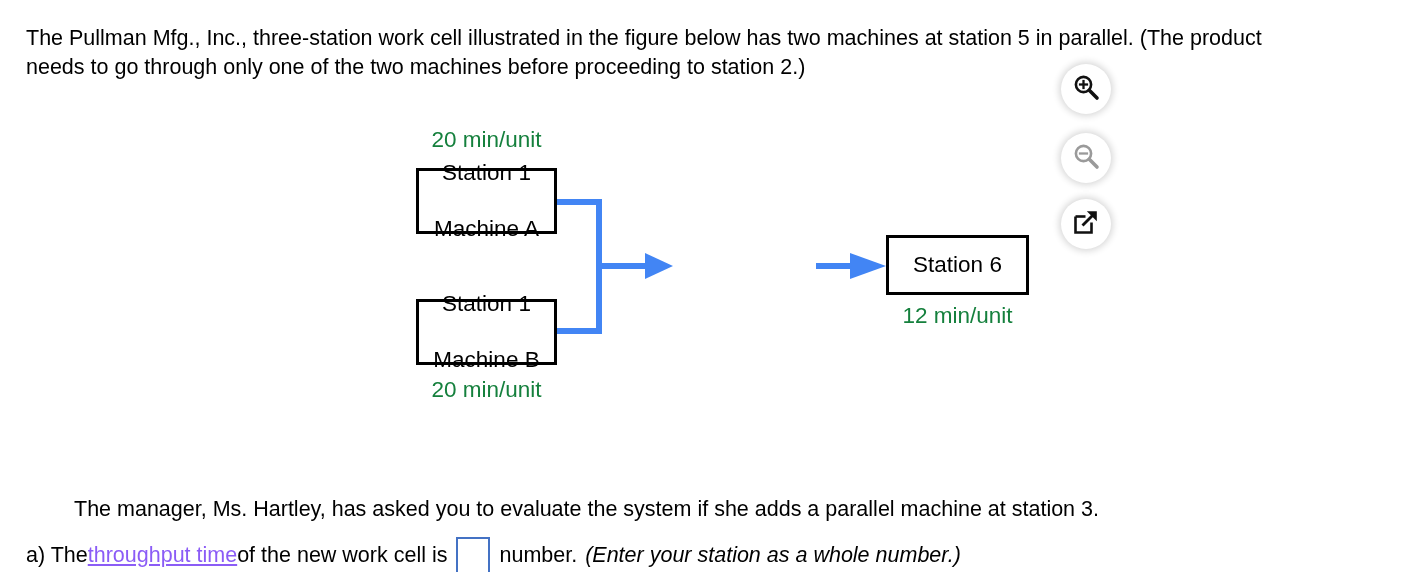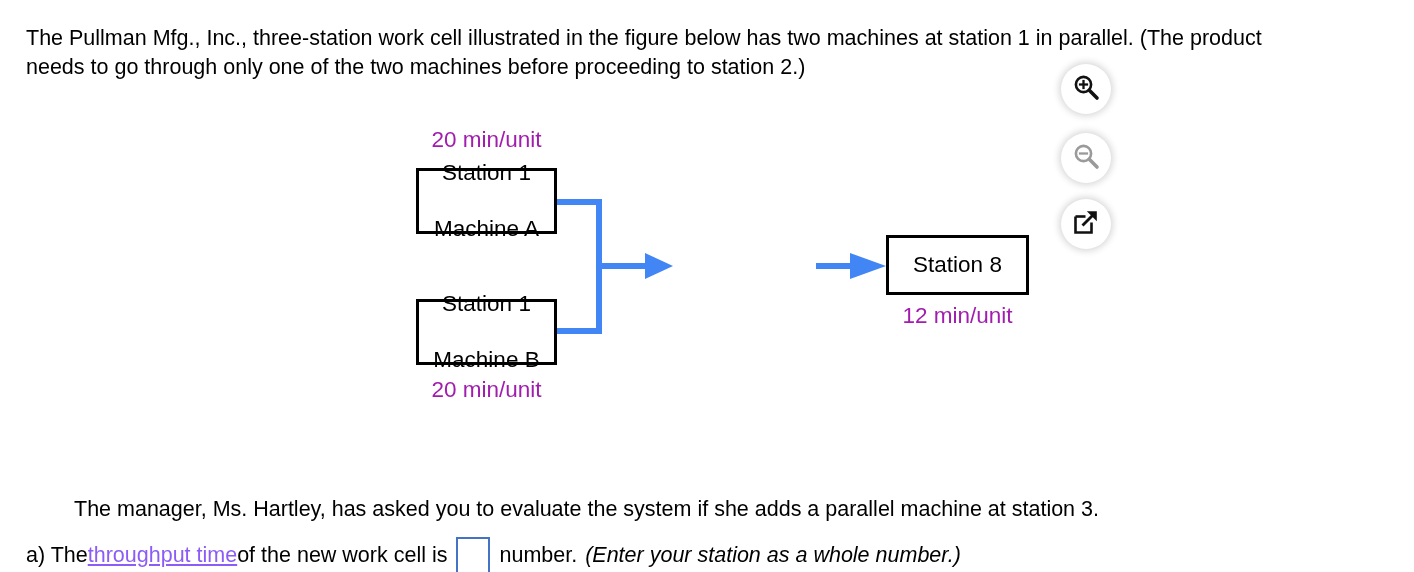--- a/index.html
+++ b/index.html
@@ -70,21 +70,21 @@
     white-space: nowrap;
   }
   .node-line.machine { font-weight: normal; margin-top: 28px; }
 
   .rate-label {
     position: absolute;
     font-size: 22.5px;
     line-height: 26px;
     white-space: nowrap;
     text-align: center;
-    color: #a21caf;
+    color: #15803d;
   }
 
   
   #station1-machine-a-box { left: 416px; top: 58px;  width: 141px; height: 66px; }
   #station1-machine-b-box { left: 416px; top: 189px; width: 141px; height: 66px; }
   #station2-box           { left: 673px; top: 126px; width: 143px; height: 60px; }
   #station3-box           { left: 886px; top: 125px; width: 143px; height: 60px; }
 
   #rate-machine-a { left: 416px; top: 17px;  width: 141px; }
   #rate-machine-b { left: 416px; top: 267px; width: 141px; }
@@ -130,21 +130,21 @@
     padding: 0 3px;
     position: relative;
     top: 1px;
   }
   .hint-italic { font-style: italic; }
   .sp { display: inline-block; }
 </style>
 </head>
 <body>
 
-<p id="problem-statement">The Pullman Mfg., Inc., three-station work cell illustrated in the figure below has two machines at station 1 in parallel. (The product needs to go through only one of the two machines before proceeding to station 2.)</p>
+<p id="problem-statement">The Pullman Mfg., Inc., three-station work cell illustrated in the figure below has two machines at station 5 in parallel. (The product needs to go through only one of the two machines before proceeding to station 2.)</p>
 
 <div id="zoom-in-tool" class="fig-tool">
   <span>
     <svg width="30" height="30" viewBox="0 0 30 30">
       <circle cx="12.5" cy="12.5" r="7.6" fill="none" stroke="#111111" stroke-width="2.6"></circle>
       <line x1="7.9" y1="12.5" x2="17.1" y2="12.5" stroke="#111111" stroke-width="2.3"></line>
       <line x1="12.5" y1="7.9" x2="12.5" y2="17.1" stroke="#111111" stroke-width="2.3"></line>
       <line x1="18.3" y1="18.3" x2="26" y2="26" stroke="#111111" stroke-width="3.6" stroke-linecap="round"></line>
     </svg>
   </span>
@@ -193,21 +193,21 @@
   <div id="rate-machine-a" class="rate-label">20 min/unit</div>
 
   <div id="station1-machine-b-box" class="node-box">
     <div class="node-line">Station 1</div>
     <div class="node-line machine">Machine B</div>
   </div>
   <div id="rate-machine-b" class="rate-label">20 min/unit</div>
 
 
   <div id="station3-box" class="node-box">
-    <div class="node-line">Station 8</div>
+    <div class="node-line">Station 6</div>
   </div>
   <div id="rate-station3" class="rate-label">12 min/unit</div>
 
 </div>
 
 <p id="manager-note">The manager, Ms. Hartley, has asked you to evaluate the system if she adds a parallel machine at station 3.</p>
 
 <div id="answer-line">
   <span class="sp">a) The </span>
   <a id="throughput-time-link">throughput time</a>

